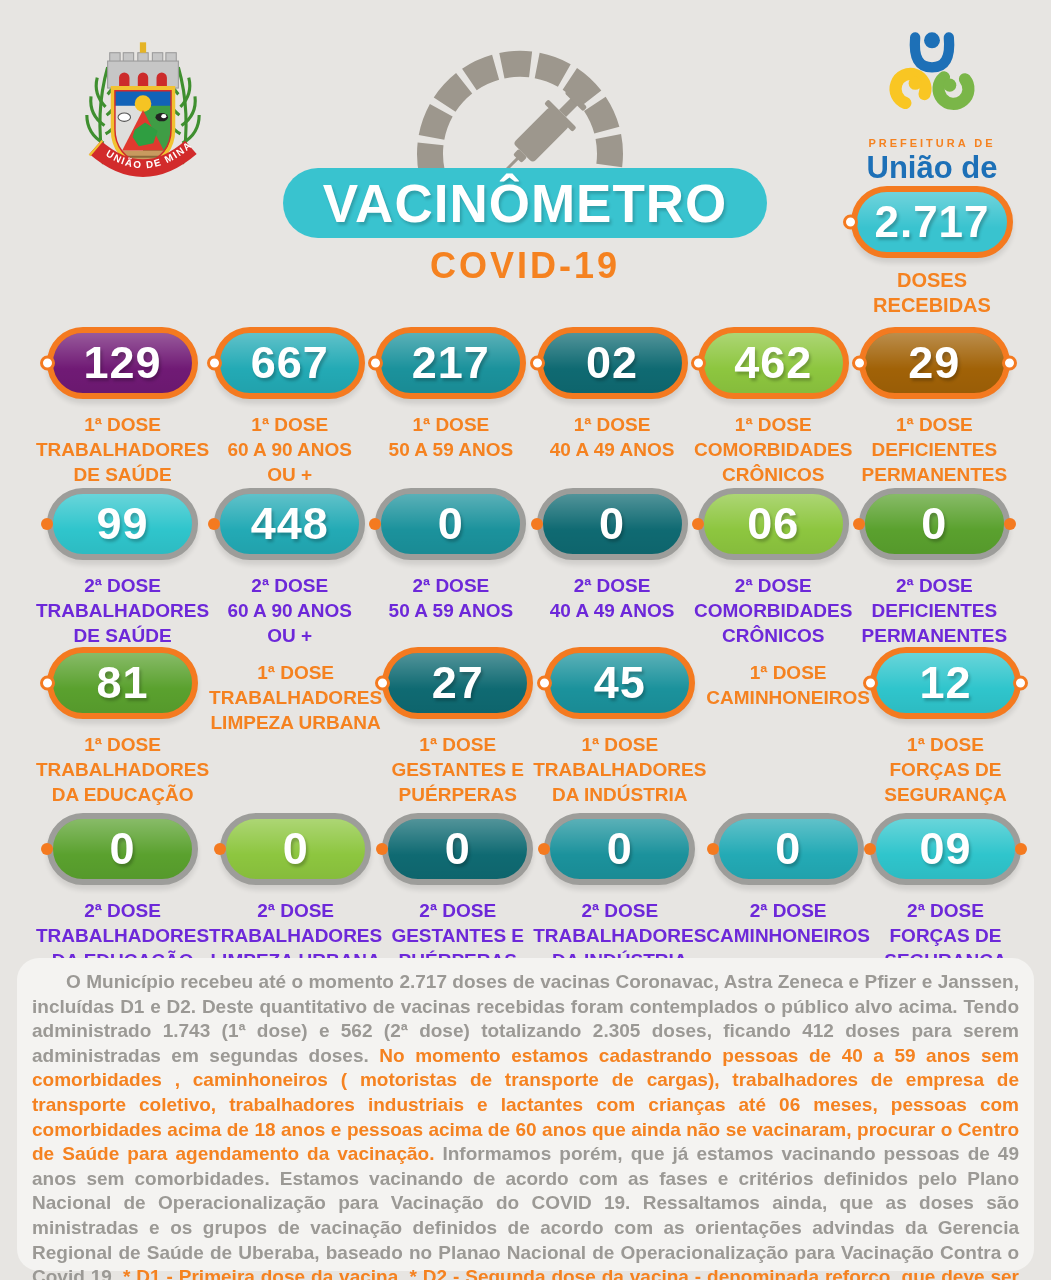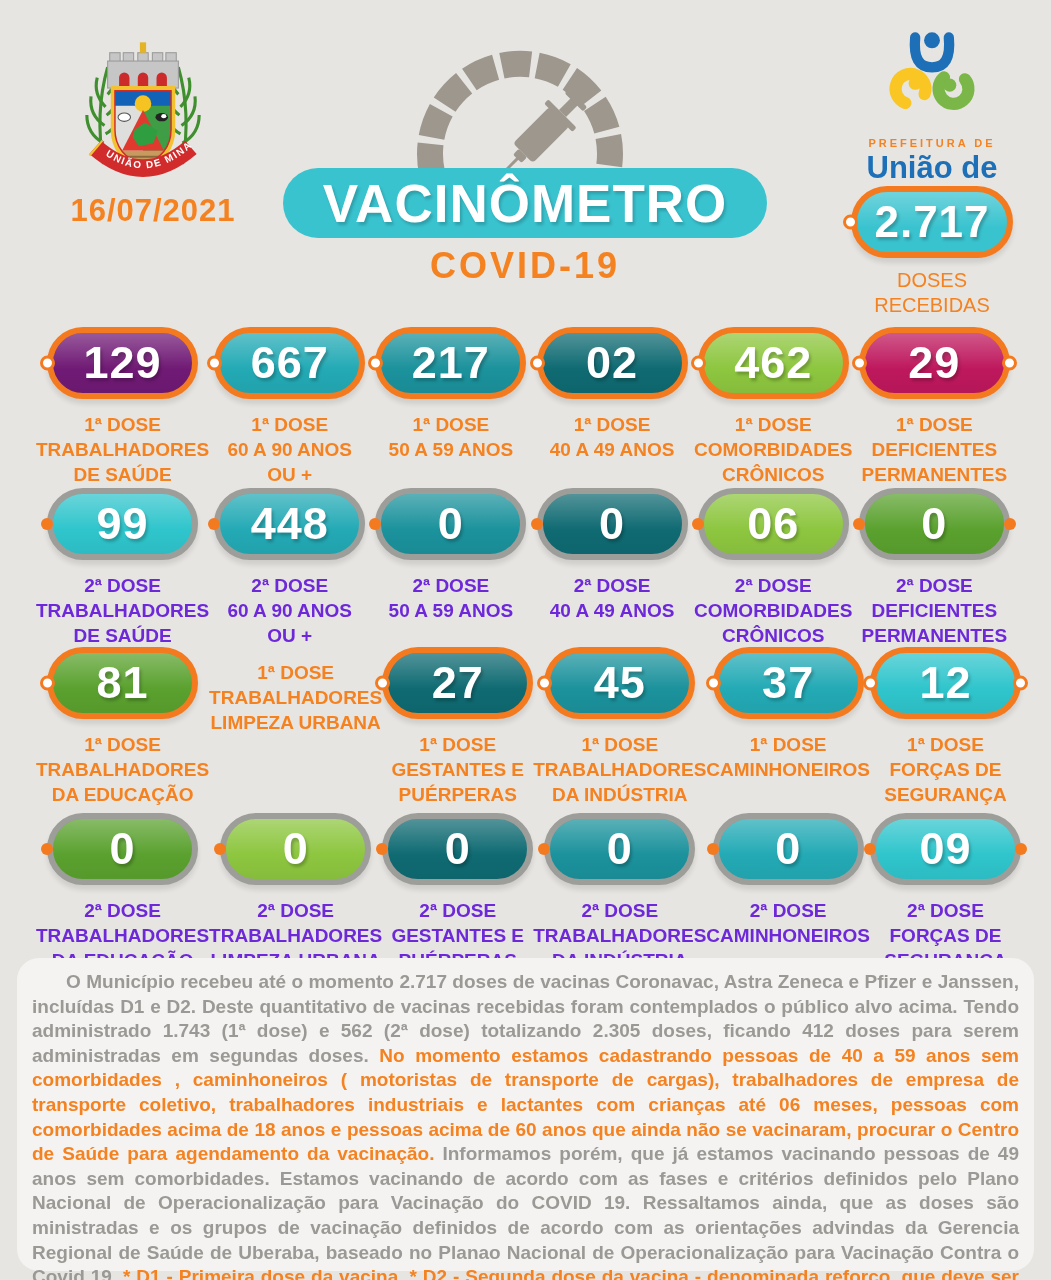--- a/index.html
+++ b/index.html
@@ -21,21 +21,21 @@
   .brand-name{font-size:31px;color:#1d70b7;font-weight:bold;margin-top:1px;}
   .brand-tag{font-size:8.5px;color:#9b9995;letter-spacing:1.5px;font-weight:bold;margin-top:4px;}
   .brand-years{font-size:10px;color:#9b9995;letter-spacing:2.5px;font-weight:bold;margin-top:3px;}
   .doses-pill{position:absolute;left:851px;top:186px;width:162px;height:72px;border-radius:36px;
         background:#39c3cf;border:6px solid #f47a20;box-sizing:border-box;display:flex;
         align-items:center;justify-content:center;box-shadow:0 5px 5px rgba(0,0,0,.10);}
   .doses-pill::before{content:"";position:absolute;inset:0;border-radius:30px;
         background:linear-gradient(180deg,rgba(255,255,255,.28),rgba(255,255,255,0) 60%);}
   .doses-pill .num{font-size:44px;}
   .doses-label{position:absolute;left:851px;top:268px;width:162px;text-align:center;color:#f58220;
-        font-weight:normal;font-size:20px;line-height:25px;white-space:pre-line;}
+        font-weight:bold;font-size:20px;line-height:25px;white-space:pre-line;}
   
   .row{position:absolute;left:36px;width:979px;display:flex;}
   .r1{top:327px}.r2{top:488px}.r3{top:647px}.r4{top:813px}
   .cell{flex:1;position:relative;text-align:center;}
   .pill{position:relative;width:151px;height:72px;margin:0 auto;border-radius:36px;
         border:6px solid #f47a20;box-sizing:border-box;display:flex;align-items:center;
         justify-content:center;box-shadow:0 5px 5px rgba(0,0,0,.10);}
   .pill::before{content:"";position:absolute;inset:0;border-radius:30px;
         background:linear-gradient(180deg,rgba(255,255,255,.28),rgba(255,255,255,0) 60%,rgba(0,0,0,.05));}
   .num{position:relative;color:#fff;font-size:45px;font-weight:bold;letter-spacing:1px;
@@ -121,21 +121,20 @@
 
     <g>
       <path d="M14 109 Q60 149 106 109" fill="none" stroke="#d22b2b" stroke-width="17"></path>
       <path d="M14 109 Q60 149 106 109" fill="none" stroke="#f2c230" stroke-width="19" stroke-dasharray="2 200"></path>
       <text font-size="9.5" font-weight="bold" fill="#fff" letter-spacing="1.5">
         <textPath href="#ribbonPath" startOffset="12%">UNIÃO DE MINAS</textPath>
       </text>
     </g>
   </svg>
 
-  <div class="date">16/07/2021</div>
 
   <svg class="gauge" width="230" height="150" viewBox="0 0 230 150">
     <path d="M24 130.7 A 90 90 0 1 1 200 130.7" fill="none" stroke="#9d978d" stroke-width="26" stroke-dasharray="29 6.5"></path>
     <g fill="#9d978d" transform="translate(88,138) rotate(-45)">
       <rect x="0" y="-1.5" width="32" height="3"></rect>
       <rect x="30" y="-6" width="8" height="12" rx="2"></rect>
       <rect x="38" y="-14" width="52" height="28" rx="4"></rect>
       <rect x="88" y="-20" width="6" height="40" rx="2"></rect>
       <rect x="94" y="-5" width="18" height="10"></rect>
       <rect x="110" y="-13" width="6" height="26" rx="2"></rect>
@@ -207,21 +206,21 @@
     <div class="cell ring-orange">
         <div class="pill" style="background: rgb(141, 198, 63);">
           <span class="dot"></span>
           <span class="num">462</span>
         </div>
         <div class="lbl">1ª DOSE
 COMORBIDADES
 CRÔNICOS</div>
       </div>
     <div class="cell ring-orange">
-        <div class="pill" style="background: #be185d;">
+        <div class="pill" style="background: #a16207;">
           <span class="dot"></span>
           <span class="dot dot-r"></span>
           <span class="num">29</span>
         </div>
         <div class="lbl">1ª DOSE
 DEFICIENTES
 PERMANENTES</div>
       </div>
   </div>
 
@@ -308,24 +307,20 @@
     <div class="cell ring-orange">
         <div class="pill" style="background: rgb(27, 146, 156);">
           <span class="dot"></span>
           <span class="num">45</span>
         </div>
         <div class="lbl">1ª DOSE
 TRABALHADORES
 DA INDÚSTRIA</div>
       </div>
     <div class="cell ring-orange">
-        <div class="pill" style="background: rgb(35, 170, 181);">
-          <span class="dot"></span>
-          <span class="num">37</span>
-        </div>
         <div class="lbl">1ª DOSE
 CAMINHONEIROS</div>
       </div>
     <div class="cell ring-orange">
         <div class="pill" style="background: rgb(47, 197, 204);">
           <span class="dot"></span>
           <span class="dot dot-r"></span>
           <span class="num">12</span>
         </div>
         <div class="lbl">1ª DOSE

